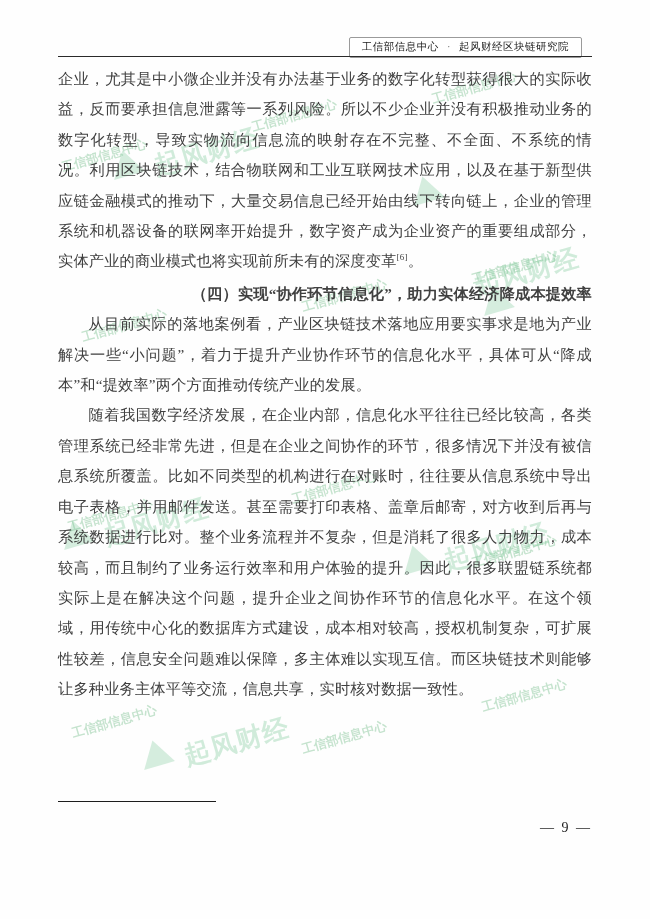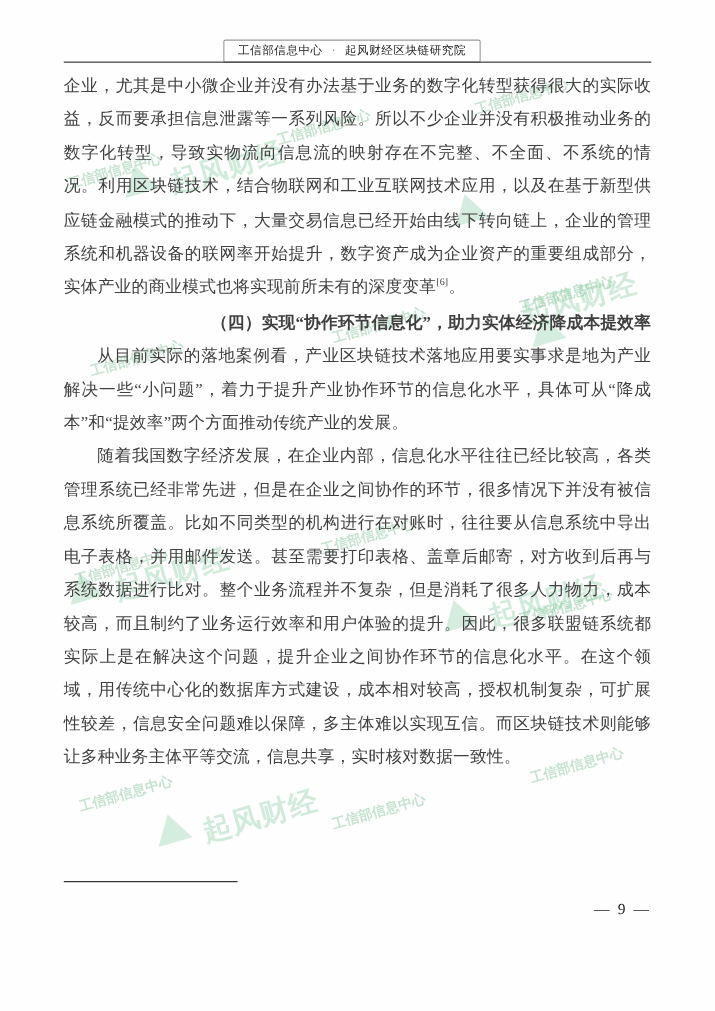--- a/index.html
+++ b/index.html
@@ -22,22 +22,22 @@
     width: 650px;
     height: 919px;
     background: #fefefe;
   }
 
   
   .header {
     position: absolute;
     left: 0;
     top: 36px;
-    width: 640px;
-    text-align: center;
+    width: 582px;
+    text-align: right;
   }
   .header-inner {
     display: inline-block;
     border: 1px solid #9a9a9a;
     border-radius: 2px;
     padding: 2px 12px 3px 12px;
     font-size: 10.5px;
     letter-spacing: 0.5px;
     color: #1b1b1b;
     background: #fff;

